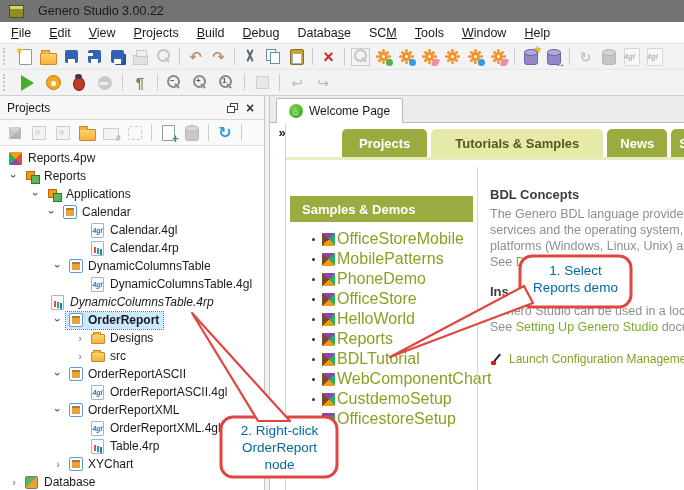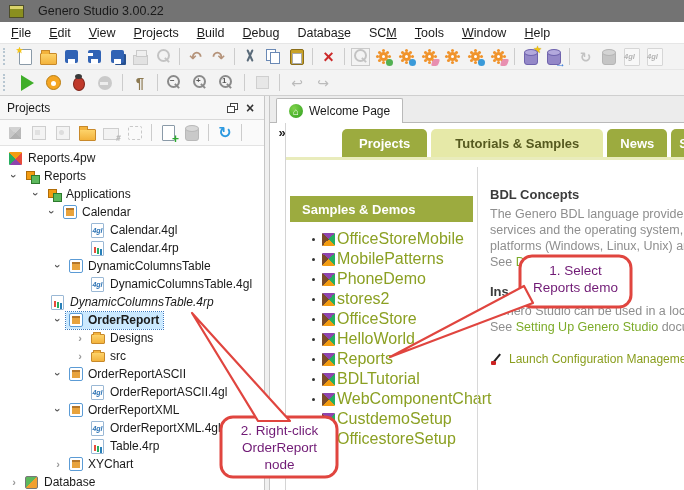--- a/index.html
+++ b/index.html
@@ -143,21 +143,21 @@
   .right-col h3.h2{margin-top:14px}
   .lnk{color:#7cab28;text-decoration:none}
   .launch{margin-top:16px;display:flex;align-items:center;gap:6px}
   .launch a{color:#8a9e1e;font-size:12px;text-decoration:none}
   .wrench{width:13px;height:13px;position:relative;flex:none}
   .wrench::before{content:"";position:absolute;left:6px;top:0;width:2px;height:10px;background:#222;transform:rotate(40deg)}
   .wrench::after{content:"";position:absolute;left:1px;top:8px;width:5px;height:4px;background:#cc2222;border-radius:1px}
 
   
   #overlay{position:absolute;inset:0;z-index:40;pointer-events:none}
-  .co{position:absolute;z-index:41;color:#701a75;font-size:13.5px;line-height:17px;text-align:center;pointer-events:none}
+  .co{position:absolute;z-index:41;color:#0369a1;font-size:13.5px;line-height:17px;text-align:center;pointer-events:none}
   #co1{left:519px;top:262px;width:113px}
   #co2{left:220px;top:422px;width:119px}
 </style>
 </head>
 <body>
 
 <div class="titlebar">
   <span class="appicon"></span>
   <span>Genero Studio 3.00.22</span>
 </div>
@@ -502,25 +502,20 @@
             <span>MobilePatterns</span>
           </div>
           <div class="sitem">
             <i class="blt"></i>
             <i class="s-cube"></i>
             <span>PhoneDemo</span>
           </div>
           <div class="sitem">
             <i class="blt"></i>
             <i class="s-cube"></i>
-            <span>stores2</span>
-          </div>
-          <div class="sitem">
-            <i class="blt"></i>
-            <i class="s-cube"></i>
             <span>OfficeStore</span>
           </div>
           <div class="sitem">
             <i class="blt"></i>
             <i class="s-cube"></i>
             <span>HelloWorld</span>
           </div>
           <div class="sitem">
             <i class="blt"></i>
             <i class="s-cube"></i>

